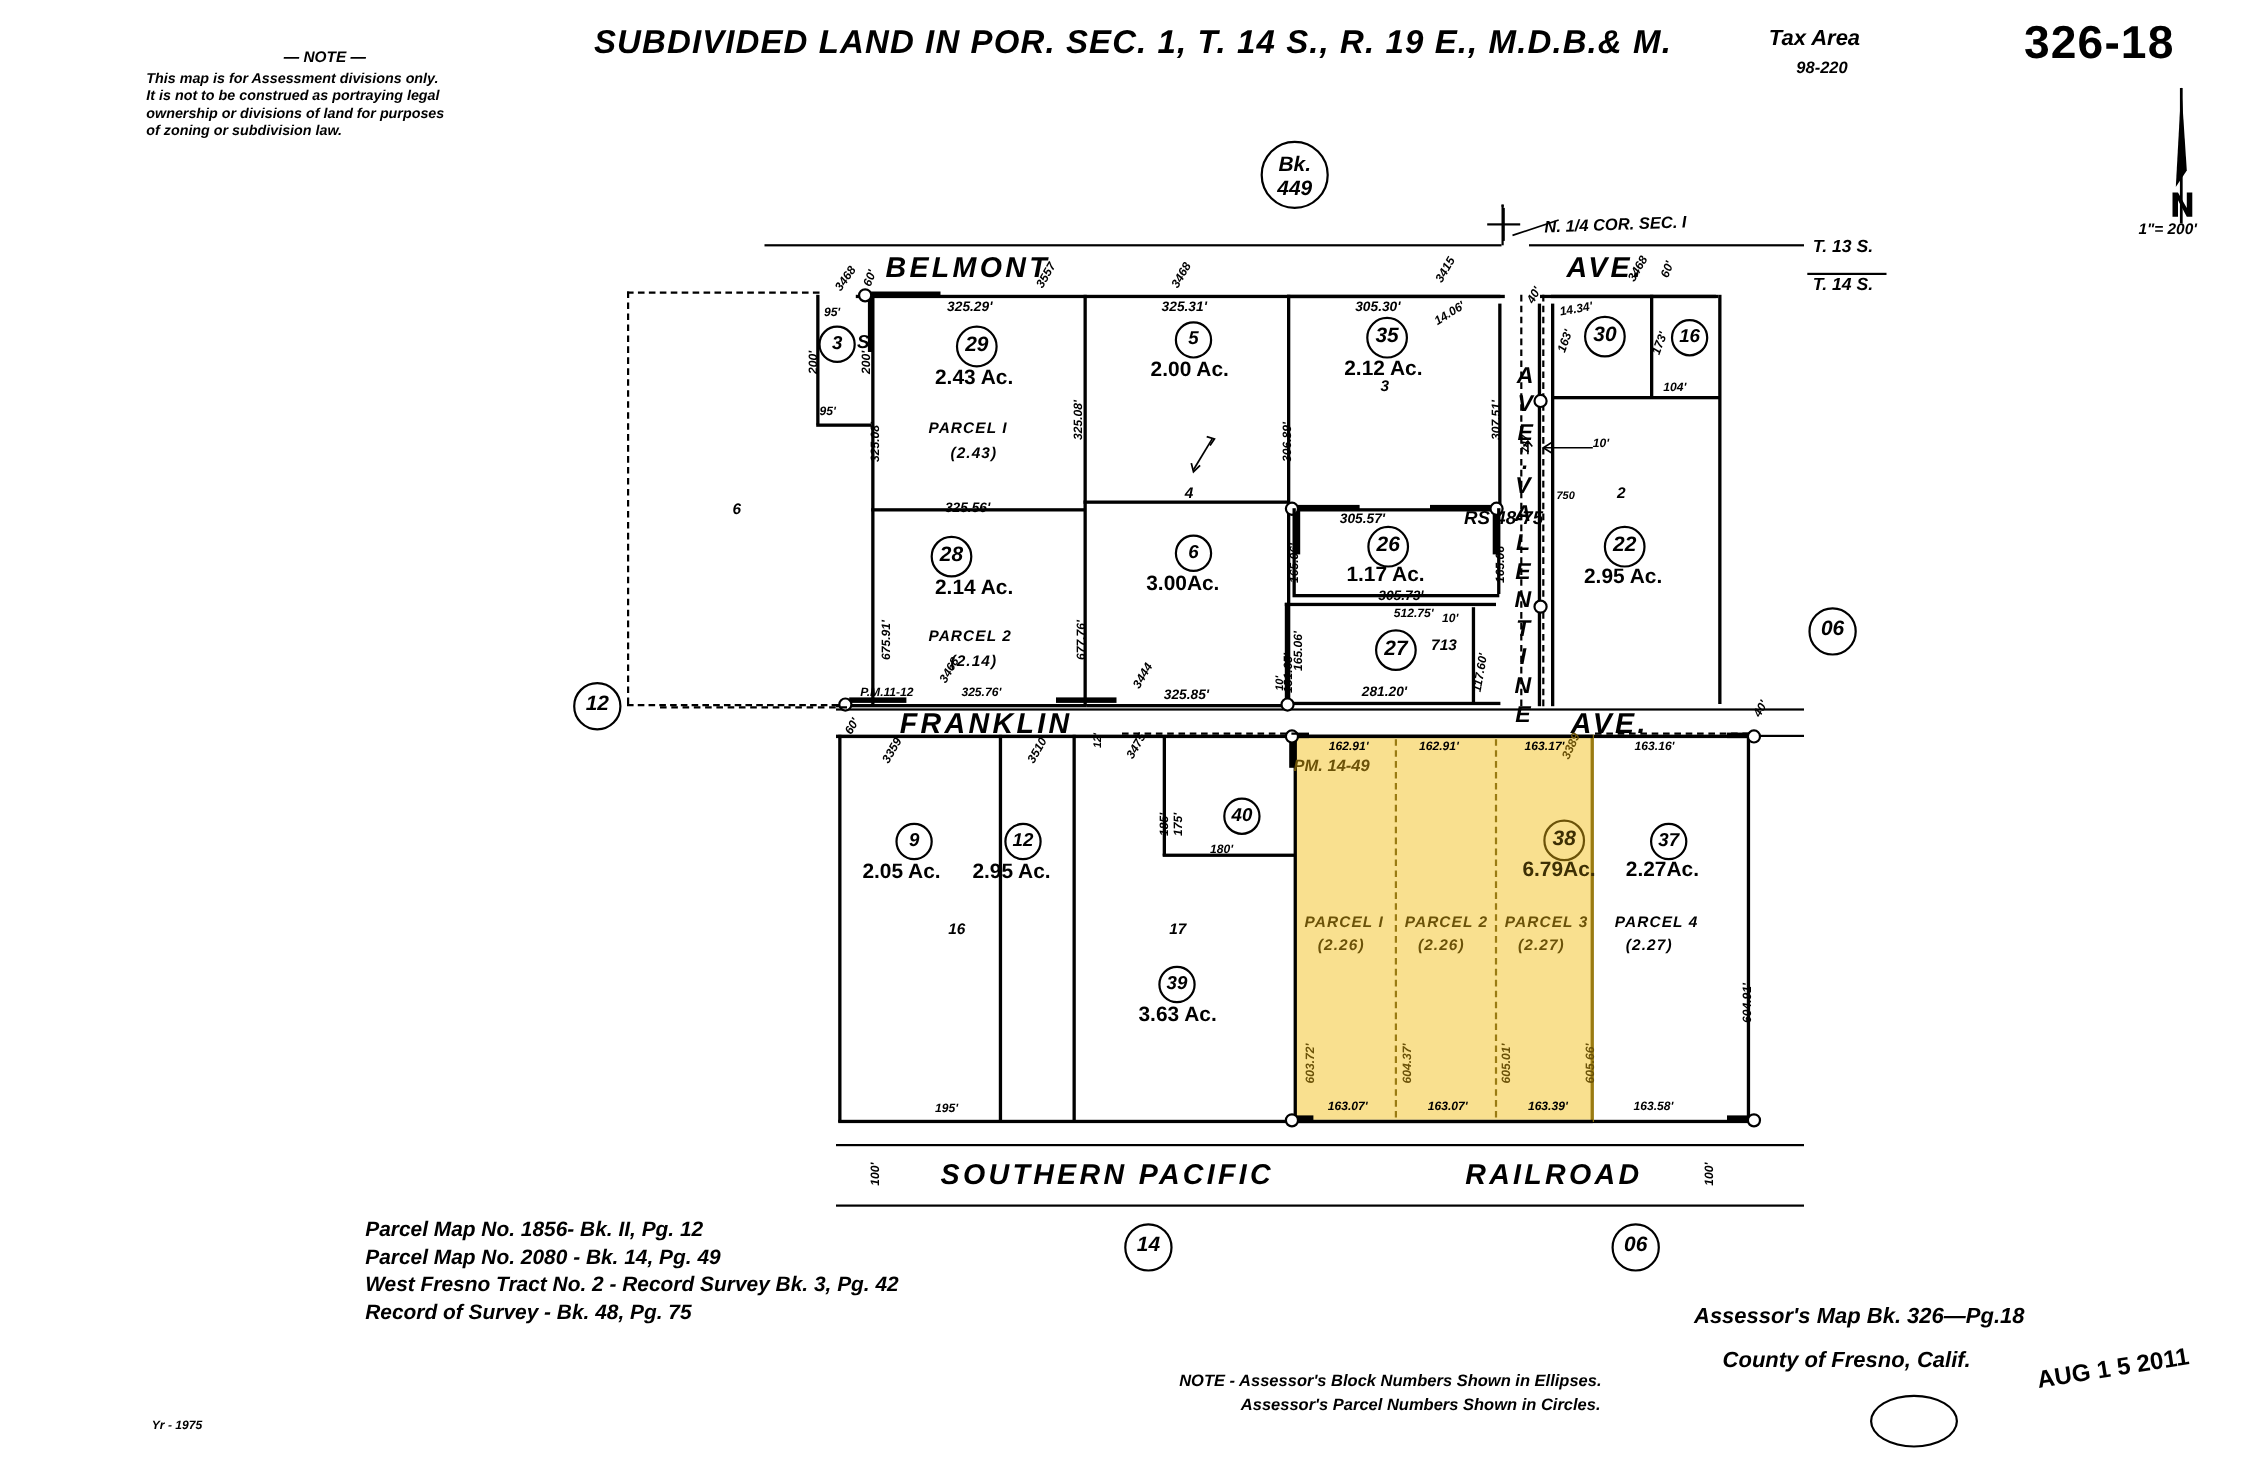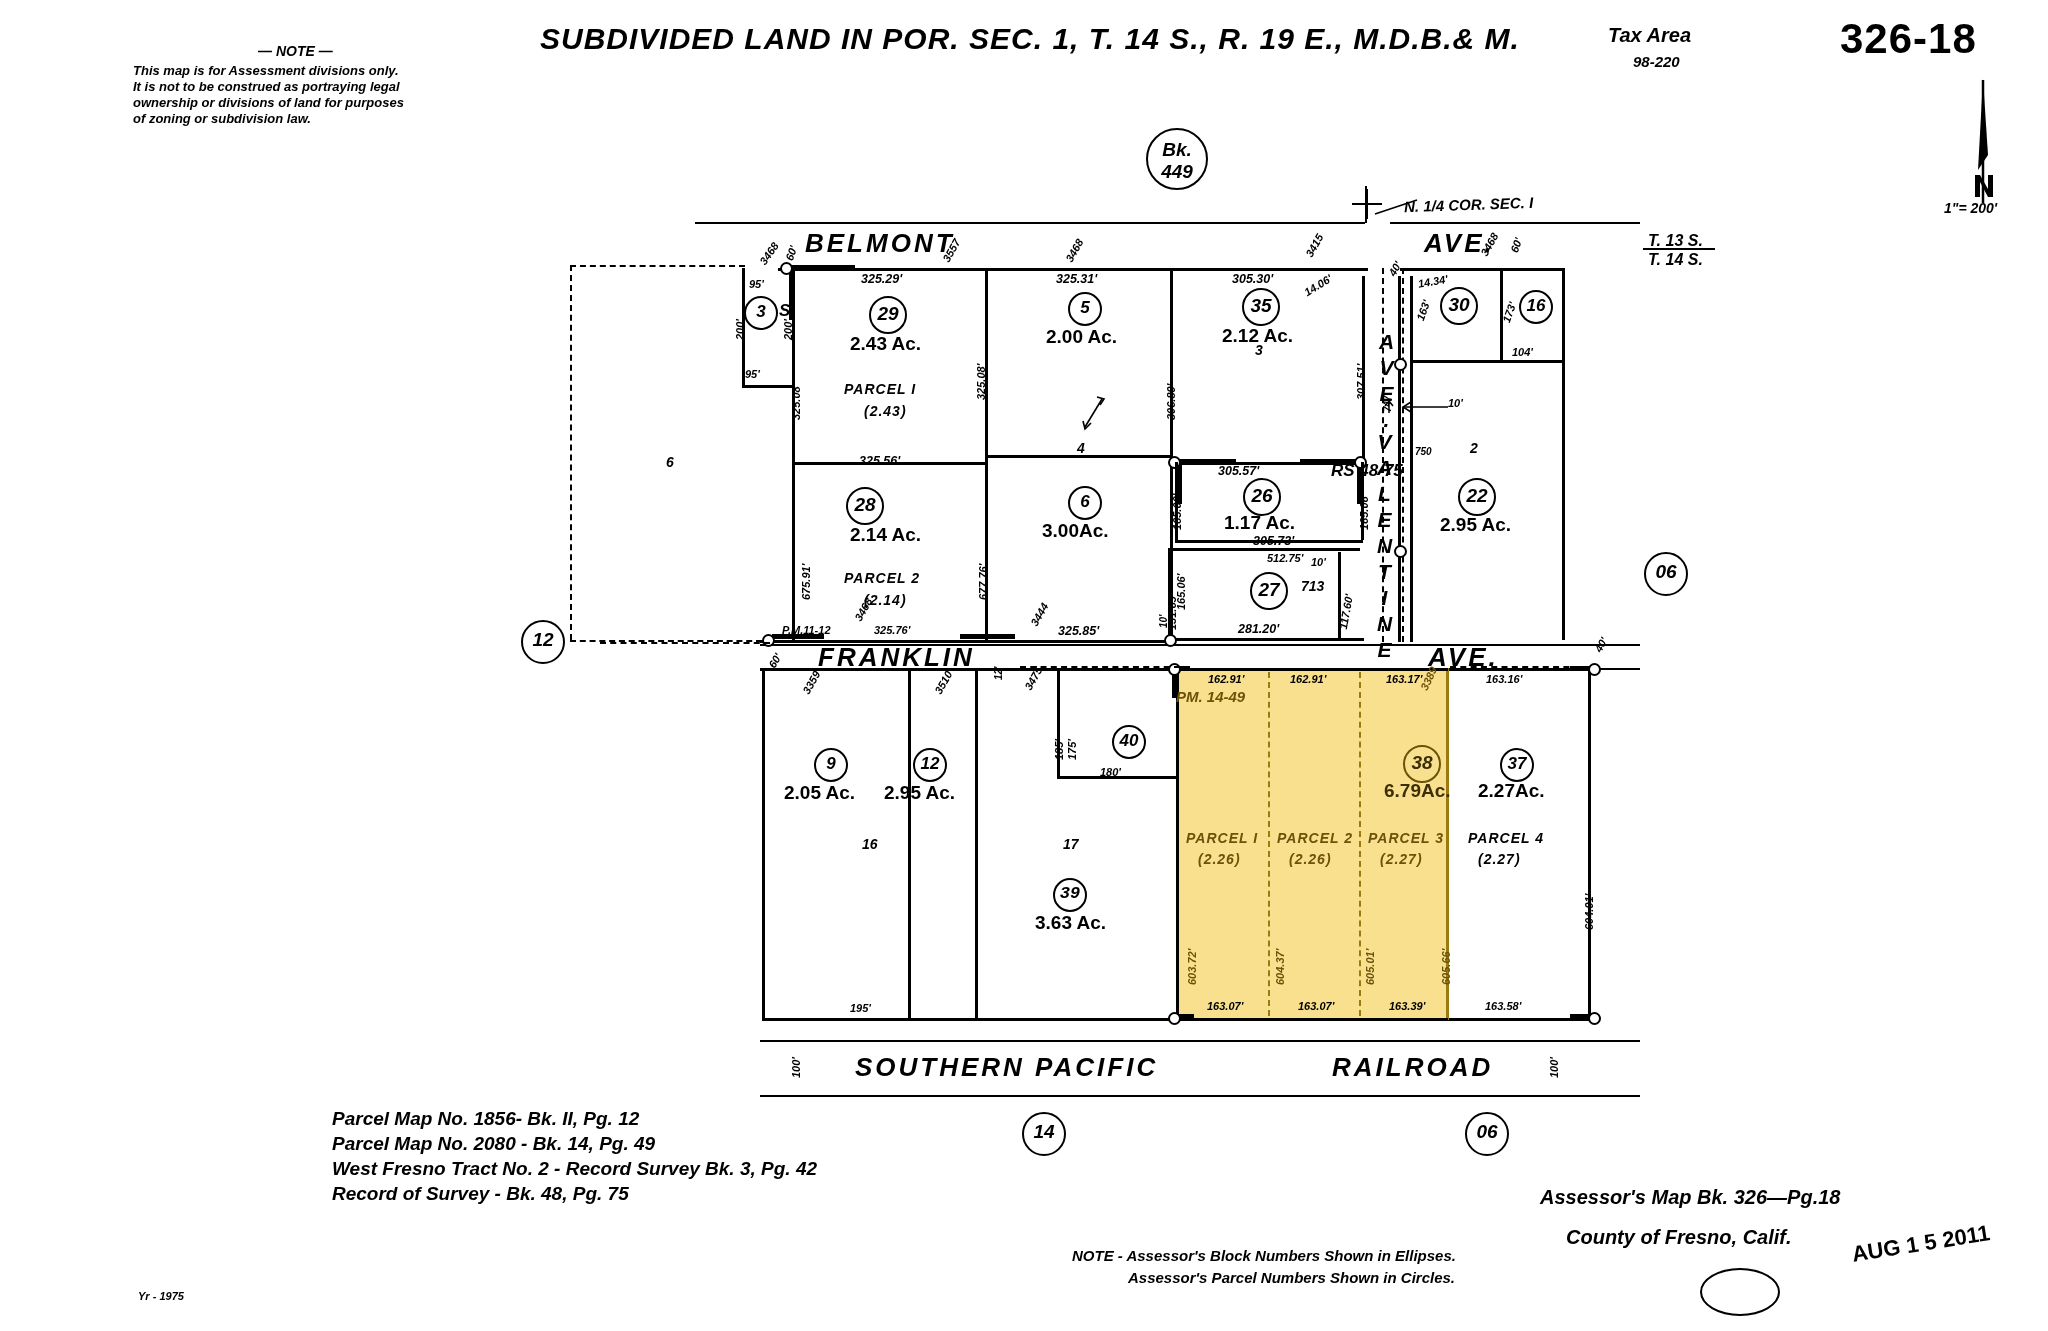--- a/index.html
+++ b/index.html
@@ -114,21 +114,21 @@
 
   <div class="h" style="left:1352px;top:203px;width:30px;"></div>
   <div class="v" style="left:1366px;top:189px;height:30px;"></div>
   <div class="t dim" style="left:1404px;top:196px;font-size:15px;transform:rotate(-2deg);">N.  1/4  COR. SEC. I</div>
   <div class="abs" style="left:1373px;top:198px;width:40px;height:14px;">
      <svg width="46" height="18">
         <line x1="44" y1="2" x2="2" y2="16" stroke="#000" stroke-width="1.6"></line>
       </svg>
   </div>
 
-  <div class="t" style="left:1648px;top:232px;font-size:16px;">T. 13 S.</div>
+  <div class="t" style="left:1648px;top:216px;font-size:16px;">T. 13 S.</div>
   <div class="h" style="left:1643px;top:248px;width:72px;"></div>
   <div class="t" style="left:1648px;top:251px;font-size:16px;">T. 14 S.</div>
 
   <div class="h3" style="left:778px;top:268px;width:590px;"></div>
   <div class="h3" style="left:1400px;top:268px;width:160px;"></div>
 
   <div class="v3" style="left:742px;top:268px;height:118px;"></div>
   <div class="h3" style="left:742px;top:385px;width:50px;"></div>
   <div class="pcirc sm" style="left:744px;top:296px;">3</div>
   <div class="t" style="left:779px;top:301px;font-size:17px;">S</div>
@@ -308,21 +308,21 @@
   <div class="t acre" style="left:784px;top:782px;">2.05 Ac.</div>
   <div class="pcirc sm" style="left:913px;top:748px;">12</div>
   <div class="t acre" style="left:884px;top:782px;">2.95 Ac.</div>
   <div class="t lotno" style="left:862px;top:836px;">16</div>
   <div class="t lotno" style="left:1063px;top:836px;">17</div>
   <div class="t dimsm" style="left:800px;top:690px;transform:rotate(-60deg);transform-origin:left top;">3359</div>
   <div class="t dimsm" style="left:932px;top:690px;transform:rotate(-60deg);transform-origin:left top;">3510</div>
   <div class="t dimsm" style="left:993px;top:680px;transform:rotate(-90deg);transform-origin:left top;font-size:10px;">12'</div>
   <div class="t dimsm" style="left:1022px;top:686px;transform:rotate(-60deg);transform-origin:left top;">3475</div>
 
-  <div class="pcirc sm" style="left:1053px;top:878px;font-family:Liberation Mono, monospace;">39</div>
+  <div class="pcirc sm" style="left:1053px;top:878px;">39</div>
   <div class="t acre" style="left:1035px;top:912px;">3.63 Ac.</div>
   <div class="t dimsm" style="left:850px;top:1002px;">195'</div>
 
   <div class="v3" style="left:1057px;top:670px;height:108px;"></div>
   <div class="h3" style="left:1057px;top:776px;width:122px;"></div>
   <div class="pcirc sm" style="left:1112px;top:725px;">40</div>
   <div class="t dimsm" style="left:1053px;top:760px;transform:rotate(-90deg);transform-origin:left top;">185'</div>
   <div class="t dimsm" style="left:1066px;top:760px;transform:rotate(-90deg);transform-origin:left top;">175'</div>
   <div class="t dimsm" style="left:1100px;top:766px;">180'</div>
 

